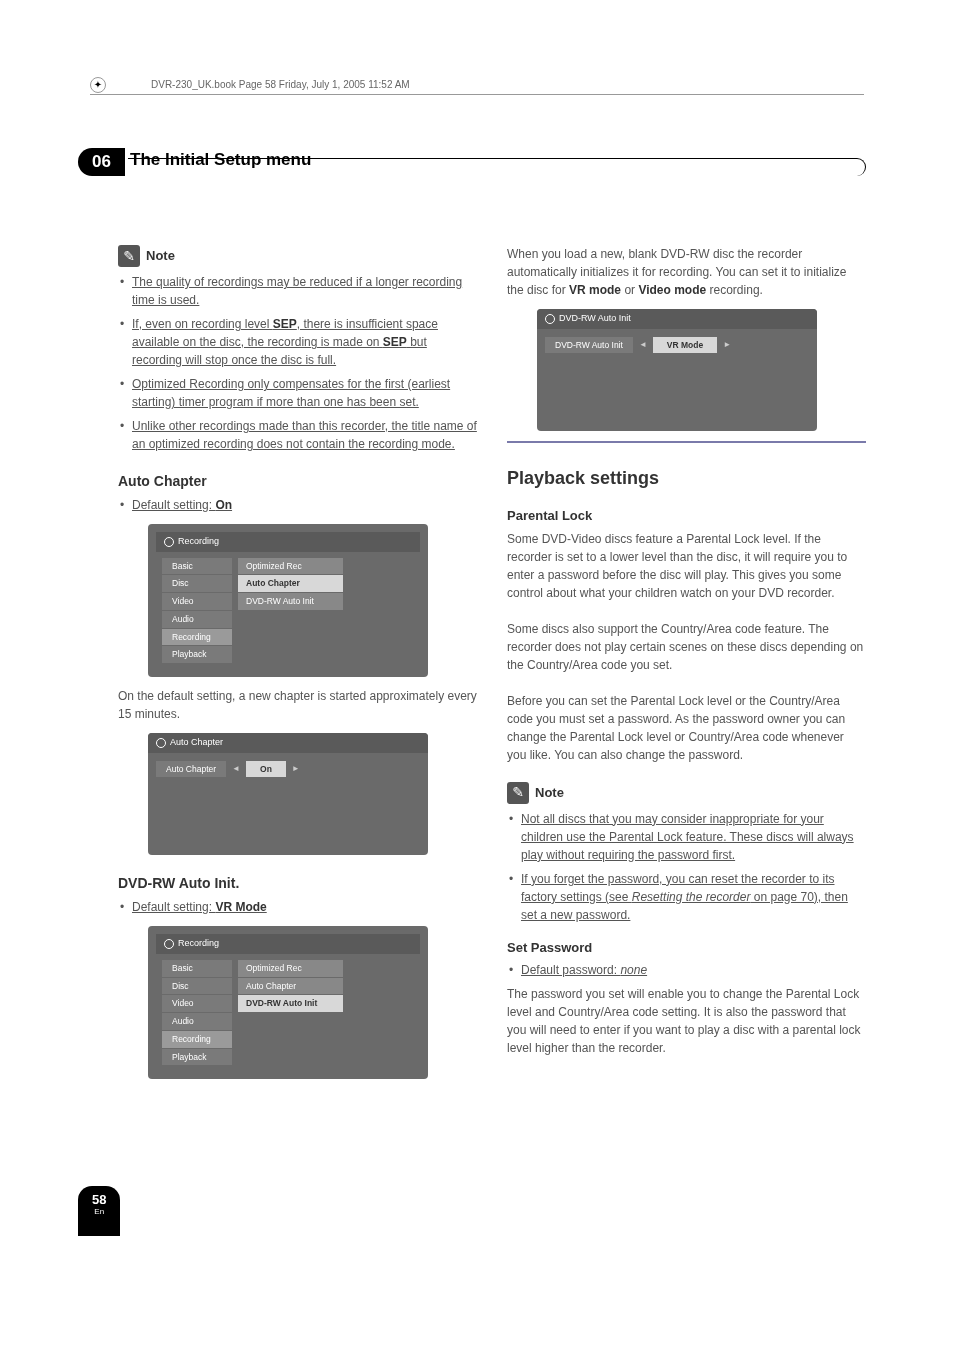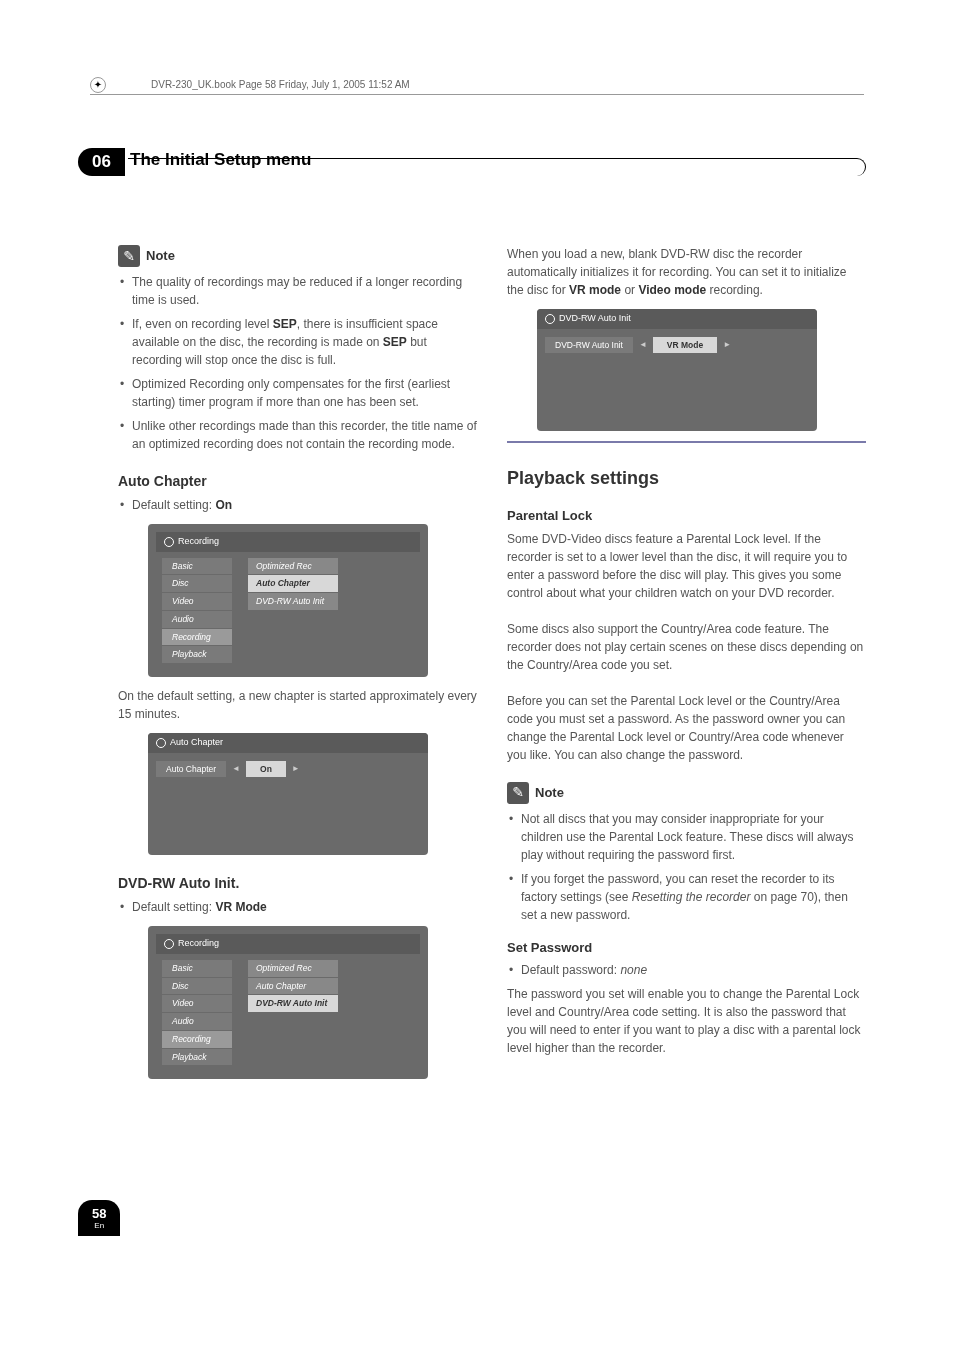--- a/index.html
+++ b/index.html
@@ -17,49 +17,49 @@
     .chapter-title { position: absolute; top: 150px; left: 130px; font-size: 17px; font-weight: bold; }
     .chapter-line { position: absolute; top: 158px; left: 128px; right: 88px; height: 18px; border: 1px solid #000; border-left: none; border-radius: 0 14px 14px 0; border-bottom: none; }
     
     .content { position: absolute; top: 245px; left: 118px; right: 88px; display: flex; gap: 30px; }
     .col { width: 360px; font-size: 12px; color: #555; line-height: 1.5; }
     
     .note-icon { display: inline-flex; align-items: center; gap: 6px; margin-bottom: 6px; }
     .note-box { width: 22px; height: 22px; background: #555; border-radius: 3px; display: flex; align-items: center; justify-content: center; color: #fff; font-size: 14px; }
     .note-text { font-weight: bold; font-size: 13px; color: #333; }
     
-    ul { list-style: none; padding-left: 14px; }
+    ul { list-style: none; padding-left: 14px; text-decoration: underline; }
     ul li { position: relative; margin-bottom: 6px; }
     ul li::before { content: '•'; position: absolute; left: -12px; }
     
     .section-h { font-weight: bold; font-size: 14px; color: #333; margin-top: 18px; margin-bottom: 4px; }
     .sub-h { font-weight: bold; font-size: 13px; color: #333; margin-top: 14px; margin-bottom: 4px; }
     
     .setup-box { background: #6a6a6a; border-radius: 4px; padding: 8px; margin: 10px 0 10px 30px; width: 280px; overflow: hidden; font-size: 9px; }
     .setup-title { background: #5a5a5a; color: #fff; padding: 3px 8px; display: flex; align-items: center; gap: 4px; }
     .setup-gear { width: 10px; height: 10px; border: 1px solid #fff; border-radius: 50%; }
-    .setup-body { display: flex; padding: 6px; gap: 16px; font-style: italic; }
+    .setup-body { display: flex; padding: 6px; gap: 6px; }
     .setup-left { display: flex; flex-direction: column; gap: 1px; }
     .setup-item { background: #7a7a7a; color: #fff; padding: 2px 10px; width: 70px; font-size: 8.5px; }
     .setup-item.sel { background: #9a9a9a; }
     .setup-right { display: flex; flex-direction: column; gap: 1px; }
-    .setup-opt { background: #888; color: #fff; padding: 2px 8px; width: 90px; font-size: 8.5px; text-align: left; }
+    .setup-opt { background: #888; color: #fff; padding: 2px 8px; width: 105px; font-size: 8.5px; text-align: left; }
     .setup-opt.hl { background: #d8d8d8; color: #333; font-weight: bold; }
     
     .setup-single { background: #6a6a6a; border-radius: 4px; margin: 10px 0 10px 30px; width: 280px; overflow: hidden; font-size: 9px; }
     .single-row { padding: 8px; display: flex; align-items: center; gap: 6px; }
     .single-label { background: #7a7a7a; color: #fff; padding: 2px 10px; font-size: 8.5px; }
     .single-arrow { color: #ccc; font-size: 8px; }
     .single-val { background: #d8d8d8; color: #333; padding: 2px 14px; font-size: 8.5px; font-weight: bold; }
     .single-pad { height: 70px; }
     
     .big-heading { font-size: 18px; font-weight: bold; color: #333; margin-top: 22px; margin-bottom: 4px; }
     .hr-line { border-top: 2px solid #7a7aaa; margin-bottom: 8px; }
     
-    .page-num { position: absolute; bottom: 115px; left: 78px; background: #000; color: #fff; padding: 6px 14px 6px; border-radius: 14px 14px 0 0; font-size: 13px; font-weight: bold; text-align: center; }
+    .page-num { position: absolute; bottom: 115px; left: 78px; background: #000; color: #fff; padding: 6px 14px 20px; border-radius: 14px 14px 0 0; font-size: 13px; font-weight: bold; text-align: center; }
     .page-num .en { font-size: 8px; font-weight: normal; display: block; }
     
     b { color: #333; }
     i { font-style: italic; }
   </style>
 </head>
 <body>
 
 <div class="dot-tl"></div>
 <div class="dot-tr"></div>

